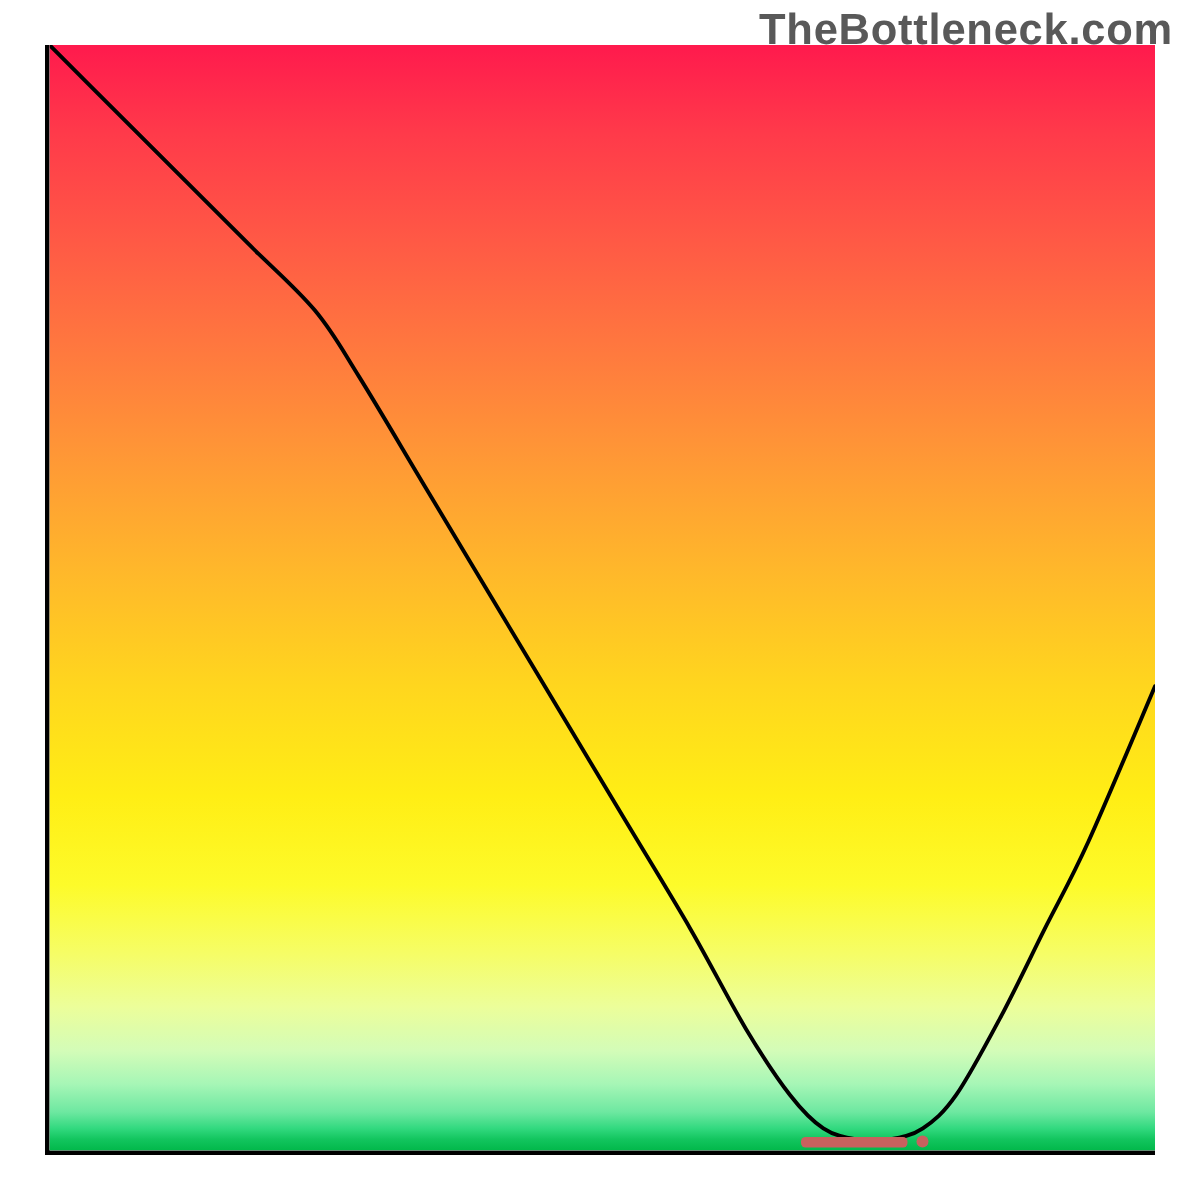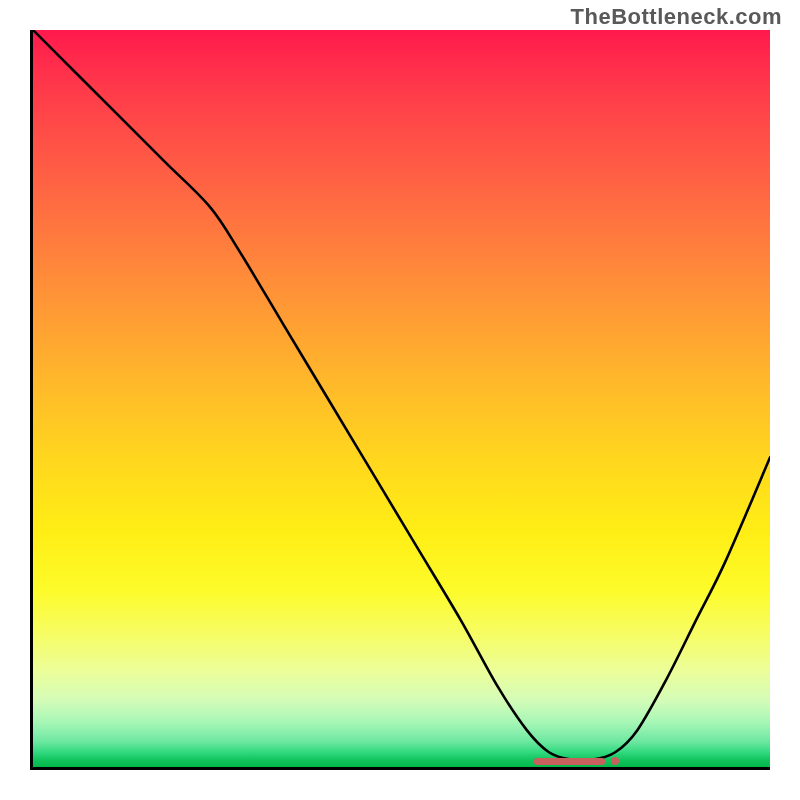--- a/index.html
+++ b/index.html
@@ -8,21 +8,21 @@
     height: 800px;
     background: #ffffff;
     font-family: Arial, sans-serif;
     position: relative;
     overflow: hidden;
   }
   .watermark {
     position: absolute;
     top: 4px;
     right: 18px;
-    font-size: 22px;
+    font-size: 29px;
     font-weight: bold;
     color: #595959;
     letter-spacing: 0.5px;
   }
   .plot-frame {
     position: absolute;
     left: 30px;
     top: 30px;
     width: 740px;
     height: 740px;

